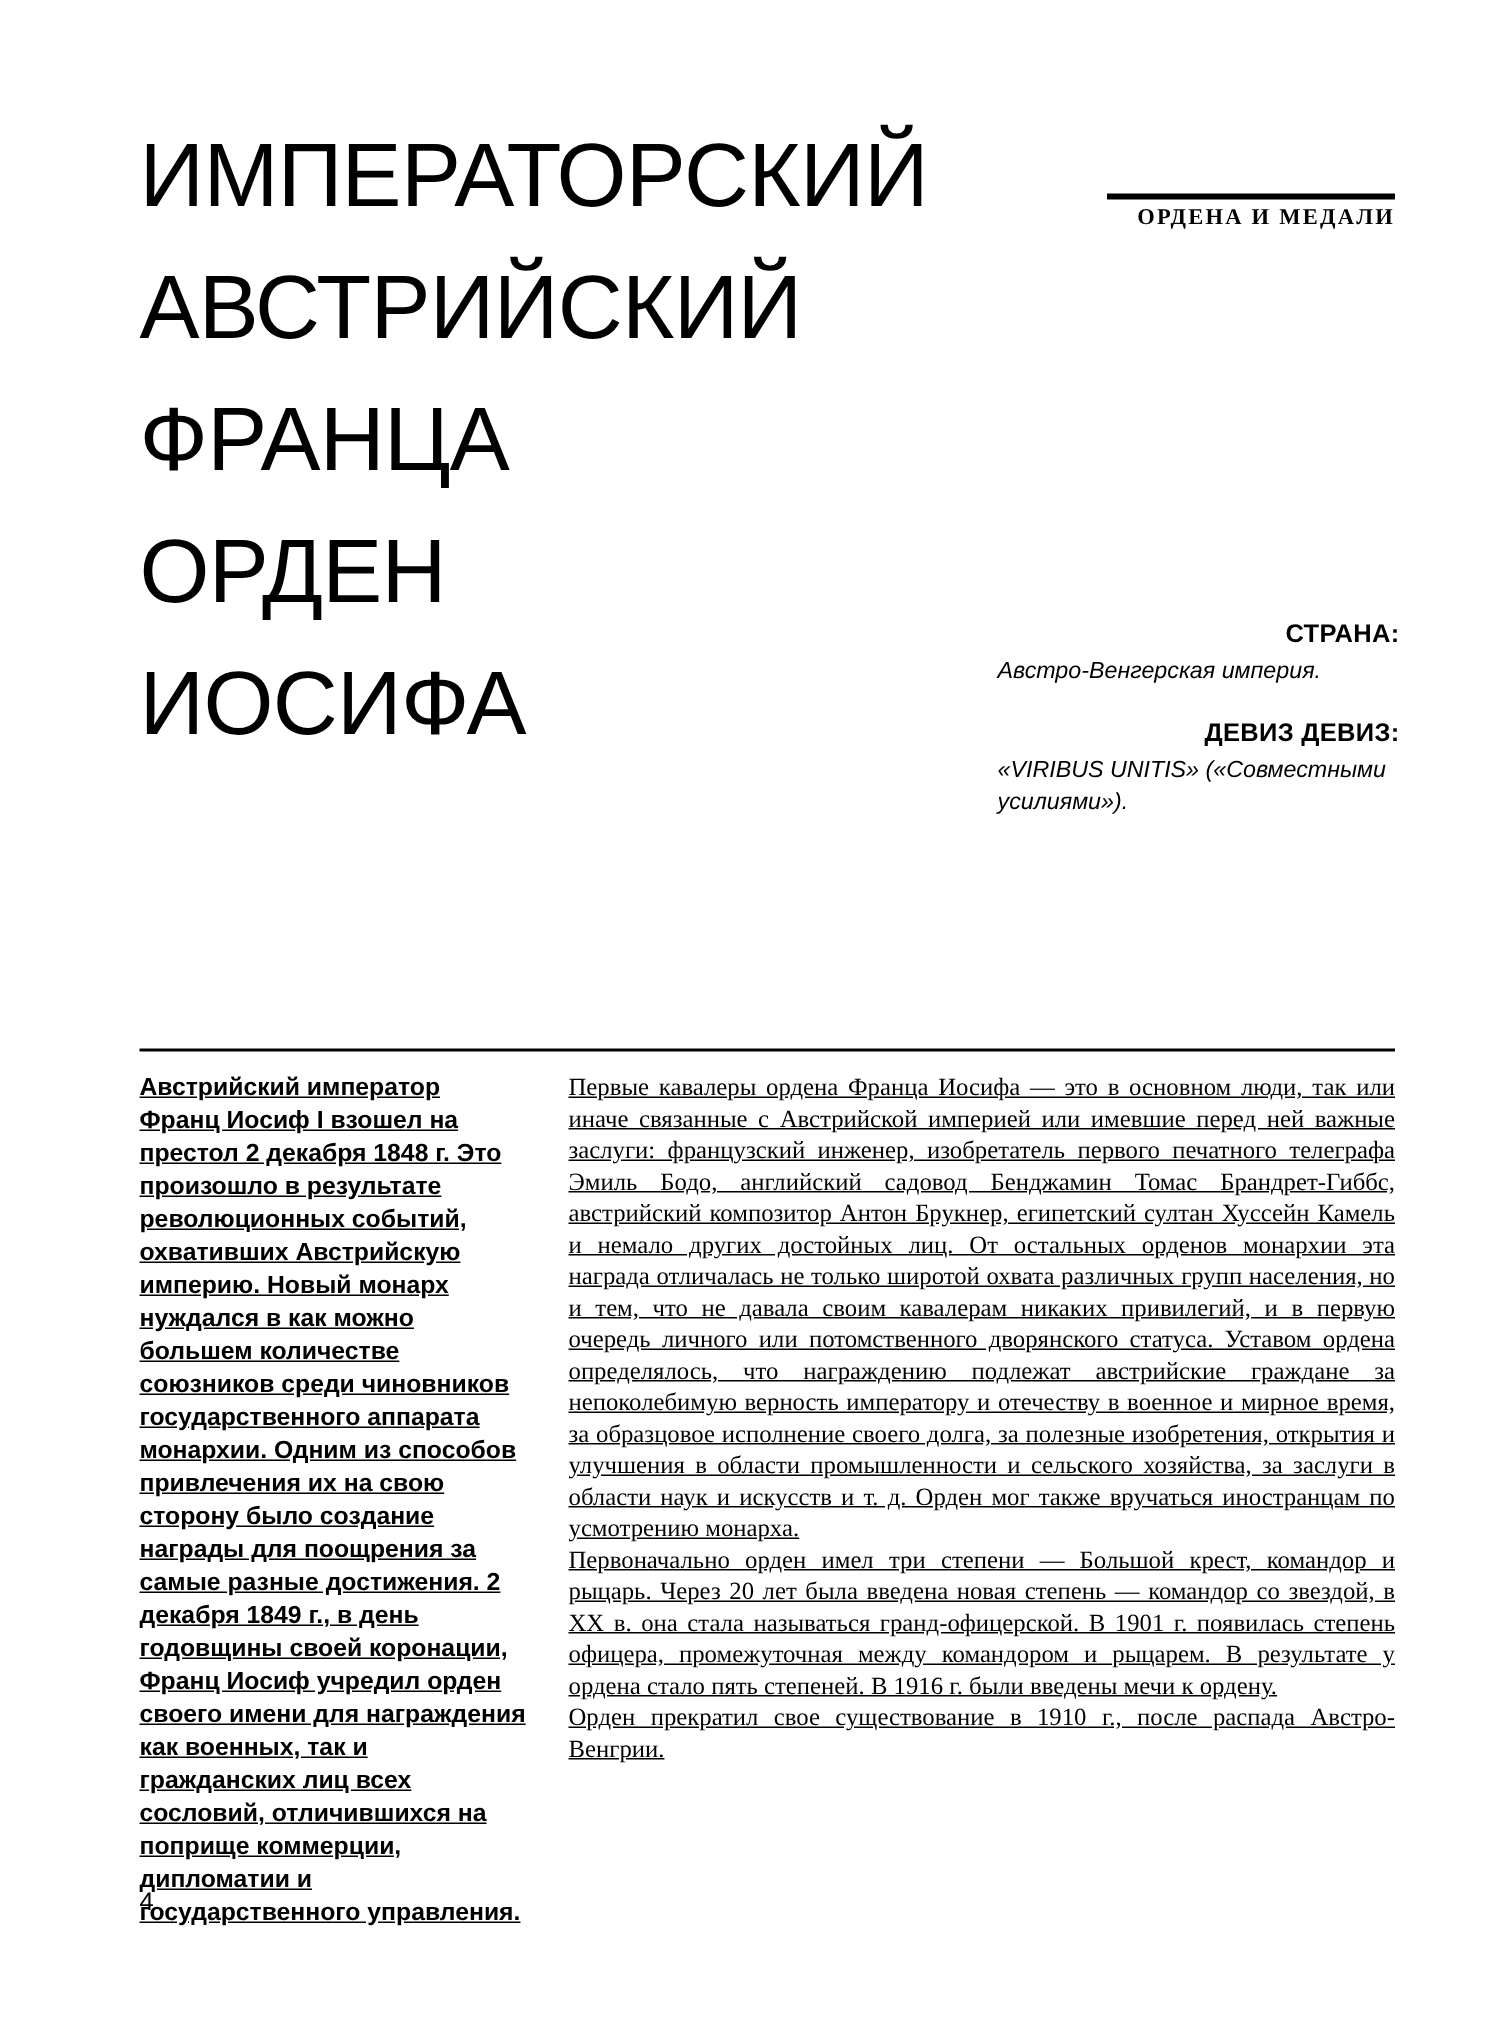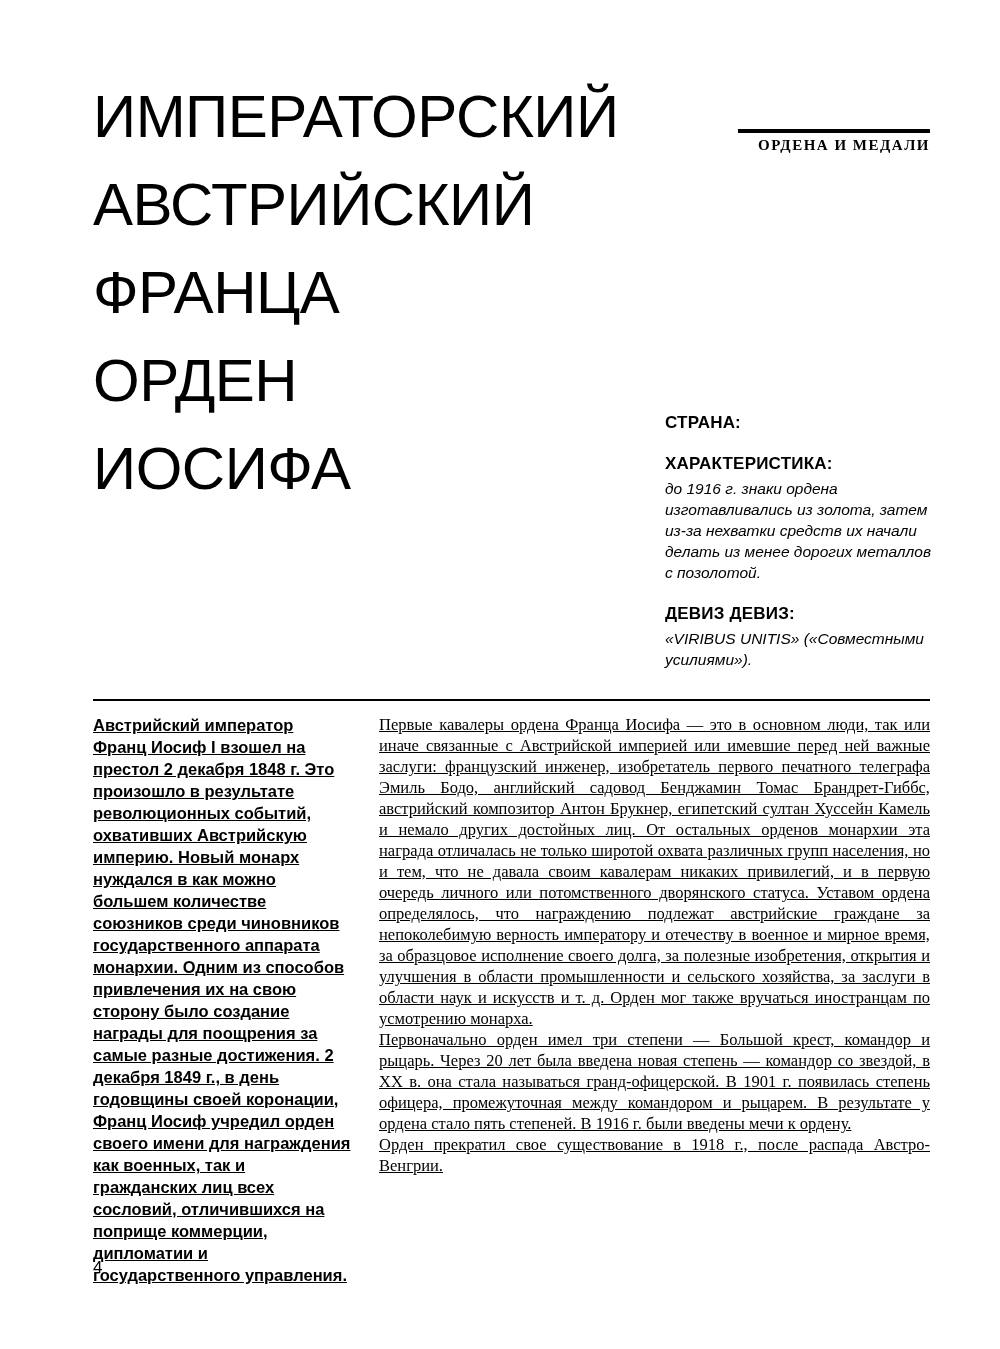--- a/index.html
+++ b/index.html
@@ -58,20 +58,21 @@
     left: 665px;
     top: 413px;
     width: 268px;
   }
   .infobox .section { margin-bottom: 21px; }
   .infobox h3 {
     margin: 0 0 4px 0;
     font-size: 17px;
     font-weight: bold;
     letter-spacing: 0.2px;
+    text-align: right;
   }
   .infobox .value {
     font-style: italic;
     font-size: 15.5px;
     line-height: 21px;
   }
 
   
   .divider {
     position: absolute;
@@ -134,39 +135,36 @@
     <span>ИМПЕРАТОРСКИЙ</span>
     <span>АВСТРИЙСКИЙ</span>
     <span>ФРАНЦА</span>
     <span>ОРДЕН</span>
     <span>ИОСИФА</span>
   </h1>
 
   <aside class="infobox">
     <div class="section">
       <h3>СТРАНА:</h3>
-    </div>
-    <div class="section">
-      <h3>ХАРАКТЕРИСТИКА:</h3>
-      <div class="value">до 1916 г. знаки ордена изготавливались из золота, затем из-за нехватки средств их начали делать из менее дорогих металлов с позолотой.</div>
+      <div class="value">Австро-Венгерская империя.</div>
     </div>
     <div class="section">
       <h3>ДЕВИЗ ДЕВИЗ:</h3>
       <div class="value">«VIRIBUS UNITIS» («Совместными усилиями»).</div>
     </div>
   </aside>
 
   <hr class="divider">
 
   <div class="columns">
     <div class="left-col">
       <p>Австрийский император Франц Иосиф I взошел на престол 2 декабря 1848 г. Это произошло в результате революционных событий, охвативших Австрийскую империю. Новый монарх нуждался в как можно большем количестве союзников среди чиновников государственного аппарата монархии. Одним из способов привлечения их на свою сторону было создание награды для поощрения за самые разные достижения. 2 декабря 1849 г., в день годовщины своей коронации, Франц Иосиф учредил орден своего имени для награждения как военных, так и гражданских лиц всех сословий, отличившихся на поприще коммерции, дипломатии и государственного управления.</p>
     </div>
     <div class="right-col">
       <p>Первые кавалеры ордена Франца Иосифа — это в основном люди, так или иначе связанные с Австрийской империей или имевшие перед ней важные заслуги: французский инженер, изобретатель первого печатного телеграфа Эмиль Бодо, английский садовод Бенджамин Томас Брандрет-Гиббс, австрийский композитор Антон Брукнер, египетский султан Хуссейн Камель и немало других достойных лиц. От остальных орденов монархии эта награда отличалась не только широтой охвата различных групп населения, но и тем, что не давала своим кавалерам никаких привилегий, и в первую очередь личного или потомственного дворянского статуса. Уставом ордена определялось, что награждению подлежат австрийские граждане за непоколебимую верность императору и отечеству в военное и мирное время, за образцовое исполнение своего долга, за полезные изобретения, открытия и улучшения в области промышленности и сельского хозяйства, за заслуги в области наук и искусств и т. д. Орден мог также вручаться иностранцам по усмотрению монарха.</p>
       <p>Первоначально орден имел три степени — Большой крест, командор и рыцарь. Через 20 лет была введена новая степень — командор со звездой, в XX в. она стала называться гранд-офицерской. В 1901 г. появилась степень офицера, промежуточная между командором и рыцарем. В результате у ордена стало пять степеней. В 1916 г. были введены мечи к ордену.</p>
-      <p>Орден прекратил свое существование в 1918 г., после распада Австро-Венгрии.</p>
+      <p>Орден прекратил свое существование в 1910 г., после распада Австро-Венгрии.</p>
     </div>
   </div>
 
   <div class="page-number">4</div>
 
 </div>
 
 </body></html>

